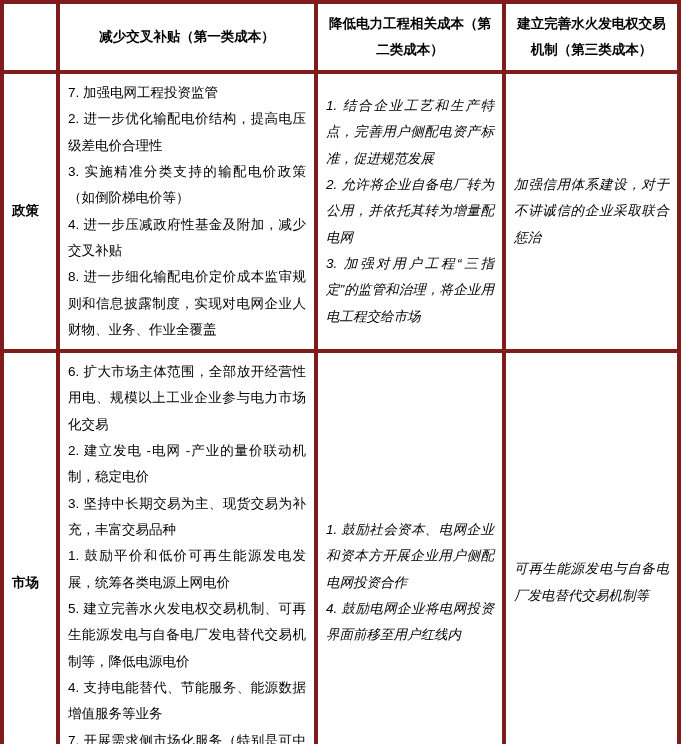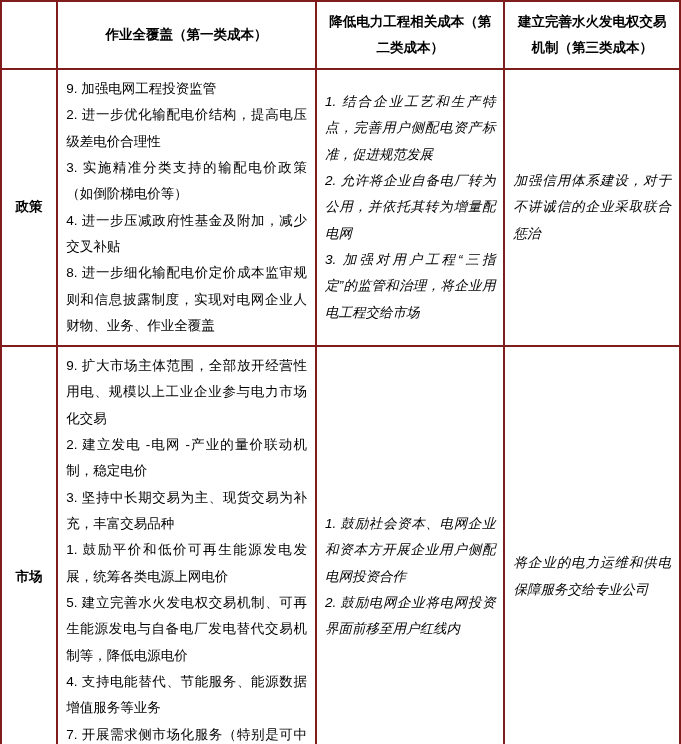--- a/index.html
+++ b/index.html
@@ -14,41 +14,40 @@
     color: #000000;
     overflow: hidden;
   }
   table.cost-table {
     border-collapse: collapse;
     width: 681px;
     table-layout: fixed;
   }
   table.cost-table td,
   table.cost-table th {
-    border: 2px solid #7f1d1d;
+    border: 4px solid #7f1d1d;
     vertical-align: middle;
     padding: 6px 8px;
     font-size: 13.5px;
     line-height: 1.95;
   }
   thead th {
     font-weight: bold;
     text-align: center;
     height: 54px;
     padding: 5px 10px;
     font-size: 13.5px;
     line-height: 1.7;
   }
   .col-rowlabel { width: 56px; }
   .col-a { width: 258px; }
   .col-b { width: 188px; }
   .col-c { width: 175px; }
 
   td.rowlabel {
-    text-align: center;
     font-weight: bold;
     font-size: 13.5px;
     vertical-align: middle;
   }
   td.cell {
     text-align: left;
     vertical-align: middle;
   }
   td.cell.mid {
     vertical-align: middle;
@@ -67,57 +66,57 @@
 <table class="cost-table">
   <colgroup>
     <col class="col-rowlabel">
     <col class="col-a">
     <col class="col-b">
     <col class="col-c">
   </colgroup>
   <thead>
     <tr>
       <th></th>
-      <th>作业全覆盖（第一类成本）</th>
+      <th>减少交叉补贴（第一类成本）</th>
       <th>降低电力工程相关成本（第二类成本）</th>
       <th>建立完善水火发电权交易机制（第三类成本）</th>
     </tr>
   </thead>
   <tbody>
     <tr>
       <td class="rowlabel">政策</td>
       <td class="cell">
-        <p class="item">9. 加强电网工程投资监管</p>
+        <p class="item">7. 加强电网工程投资监管</p>
         <p class="item">2. 进一步优化输配电价结构，提高电压级差电价合理性</p>
         <p class="item">3. 实施精准分类支持的输配电价政策（如倒阶梯电价等）</p>
         <p class="item">4. 进一步压减政府性基金及附加，减少交叉补贴</p>
         <p class="item">8. 进一步细化输配电价定价成本监审规则和信息披露制度，实现对电网企业人财物、业务、作业全覆盖</p>
       </td>
       <td class="cell mid">
         <p class="item">1. 结合企业工艺和生产特点，完善用户侧配电资产标准，促进规范发展</p>
         <p class="item">2. 允许将企业自备电厂转为公用，并依托其转为增量配电网</p>
         <p class="item">3. 加强对用户工程“三指定”的监管和治理，将企业用电工程交给市场</p>
       </td>
       <td class="cell mid">
         <p class="item">加强信用体系建设，对于不讲诚信的企业采取联合惩治</p>
       </td>
     </tr>
     <tr>
       <td class="rowlabel">市场</td>
       <td class="cell">
-        <p class="item">9. 扩大市场主体范围，全部放开经营性用电、规模以上工业企业参与电力市场化交易</p>
+        <p class="item">6. 扩大市场主体范围，全部放开经营性用电、规模以上工业企业参与电力市场化交易</p>
         <p class="item">2. 建立发电 -电网 -产业的量价联动机制，稳定电价</p>
         <p class="item">3. 坚持中长期交易为主、现货交易为补充，丰富交易品种</p>
         <p class="item">1. 鼓励平价和低价可再生能源发电发展，统筹各类电源上网电价</p>
         <p class="item">5. 建立完善水火发电权交易机制、可再生能源发电与自备电厂发电替代交易机制等，降低电源电价</p>
         <p class="item">4. 支持电能替代、节能服务、能源数据增值服务等业务</p>
         <p class="item">7. 开展需求侧市场化服务（特别是可中断负荷业务），降低尖峰负荷，优化负荷特性</p>
       </td>
       <td class="cell mid">
         <p class="item">1. 鼓励社会资本、电网企业和资本方开展企业用户侧配电网投资合作</p>
-        <p class="item">2. 鼓励电网企业将电网投资界面前移至用户红线内</p>
+        <p class="item">4. 鼓励电网企业将电网投资界面前移至用户红线内</p>
       </td>
       <td class="cell mid">
-        <p class="item">将企业的电力运维和供电保障服务交给专业公司</p>
+        <p class="item">可再生能源发电与自备电厂发电替代交易机制等</p>
       </td>
     </tr>
   </tbody>
 </table>
 
 </body></html>

